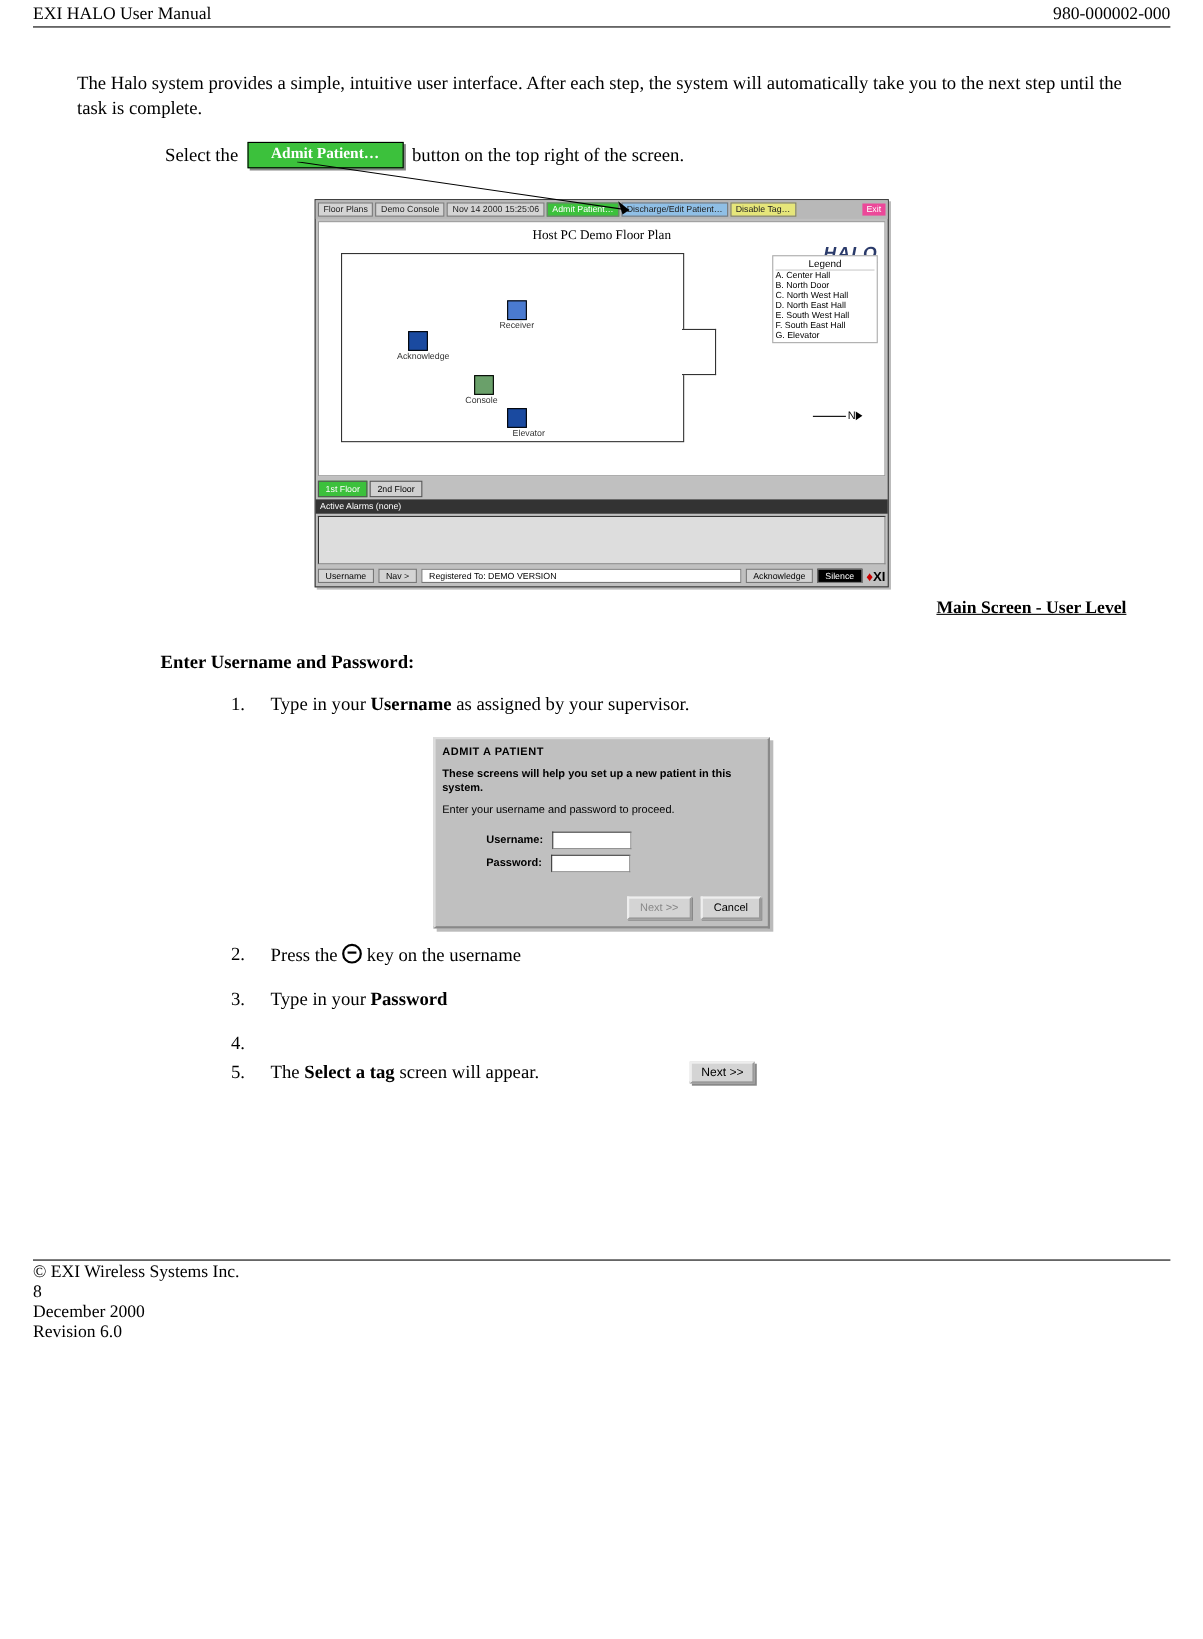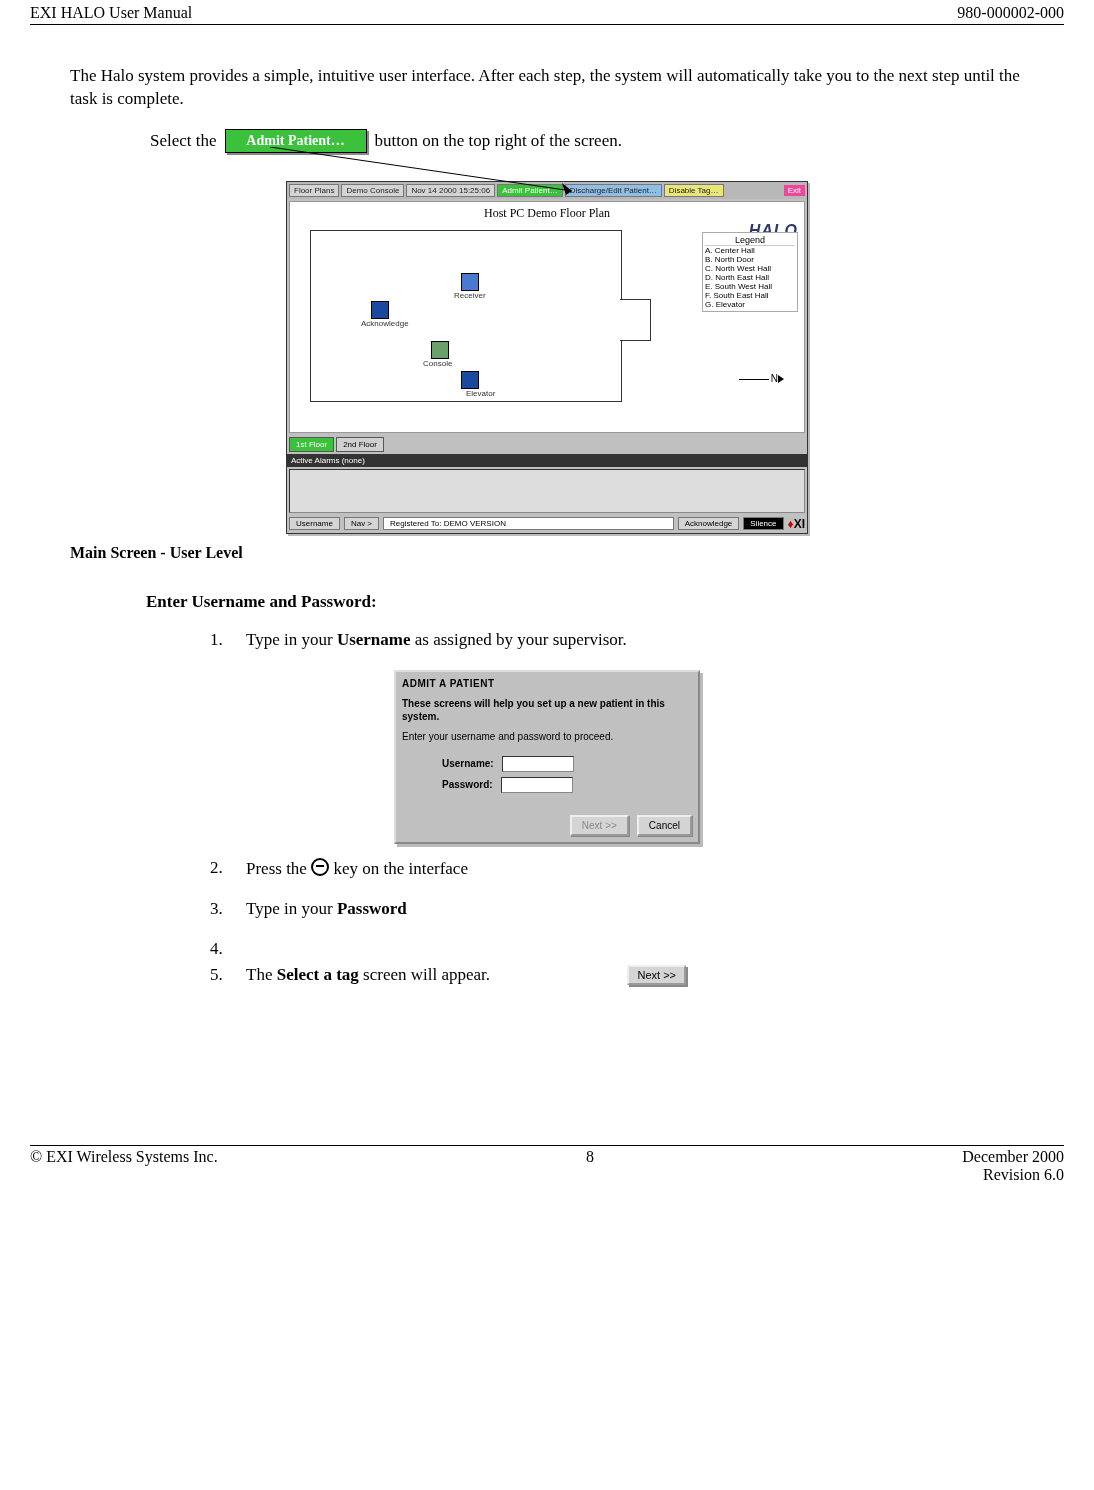--- a/index.html
+++ b/index.html
@@ -83,21 +83,21 @@
   .legend-title{ text-align:center; font-size:9px; border-bottom:1px solid #ccc;}
   .tabs-row{ display:flex; gap:2px; padding:2px; font-size:8px;}
   .tab1{ background:#3cc13c; color:#fff; padding:2px 6px; border:1px solid #555;}
   .tab2{ background:#d0d0d0; padding:2px 6px; border:1px solid #555;}
   .alarmbar{ background:#333; color:#fff; font-size:8px; padding:2px 4px;}
   .alarmarea{ height:42px; background:#ddd; border:1px inset #888; margin:2px;}
   .statusrow{ display:flex; align-items:center; gap:4px; font-size:8px; padding:2px;}
   .sbox{ background:#d4d4d4; border:1px solid #777; padding:1px 6px;}
   .slong{ background:#fff; border:1px solid #777; padding:1px 6px; flex:1;}
   .xilogo{ font-weight:bold; font-size:12px; color:#000;}
-  .caption { text-align:left; font-weight:bold; font-size:16px; margin:10px 0 30px; }
+  .caption { text-align:right; font-weight:bold; font-size:16px; margin:10px 0 30px;text-decoration:underline; }
   .subhead { font-weight:bold; font-size:17px; margin:0 0 18px 76px; }
   .ol { margin:0 0 0 140px; padding:0; list-style:none; font-size:17px; }
   .ol li { margin-bottom:20px; display:flex; }
   .ol li .num { width:36px; flex:none; }
   .ol li.tight { margin-bottom:6px;}
   .bold { font-weight:bold; }
   
   .dlg { width:290px; margin:20px auto 14px auto; background:#c0c0c0; border:2px outset #ddd; padding:6px; box-shadow:3px 3px 0 #bbb; font-family:Arial,sans-serif;}
   .dlg-title{ font-weight:bold; font-size:10px; letter-spacing:0.5px; margin-bottom:8px; color:#000;}
   .dlg-sub{ font-weight:bold; font-size:10px; line-height:1.3; margin-bottom:8px;}
@@ -112,21 +112,21 @@
   .keycirc::after{content:""; position:absolute; left:3px; right:3px; top:5px; border-top:2px solid #000;}
   .keytab{ display:inline-block; font-size:15px; vertical-align:0;}
   .nxtbtn{ display:inline-block; background:#d4d4d4; border:2px outset #eee; font-size:11px; padding:2px 8px; font-family:Arial; box-shadow:2px 2px 0 #888; margin-left:10px;}
   .step4row{ display:flex; align-items:flex-start;}
   .step4txt{ width:460px;}
   
   .arrow-wrap{ position:relative; height:0;}
   .arrow-svg{ position:absolute; left:200px; top:-6px; pointer-events:none;}
   .footer { margin-top:160px; }
   .frule { border-top:1px solid #000; margin-bottom:2px;}
-  .frow { display:flex; justify-content:space-between; font-size:16px;}
+  .frow { display:flex; justify-content:space-between; font-size:16px;flex-direction:column;}
 </style>
 </head>
 <body>
 
 <div class="page">
   <div class="hdr">
     <span>EXI HALO User Manual</span>
     <span>980-000002-000</span>
   </div>
   <div class="hrule"></div>
@@ -226,21 +226,21 @@
       </div>
       <div class="dlg-btns">
         <span class="wbtn disabled">Next &gt;&gt;</span>
         <span class="wbtn">Cancel</span>
       </div>
     </div>
 
     <ol class="ol" start="2">
       <li>
         <span class="num">2.</span>
-        <span><span>Press the </span><span class="keycirc"></span> <span> key on the interface</span></span>
+        <span><span>Press the </span><span class="keycirc"></span> <span> key on the username</span></span>
       </li>
       <li>
         <span class="num">3.</span>
         <span><span>Type in your </span><span class="bold">Password</span></span>
       </li>
       <li class="tight step4row">
         <span class="num">4.</span>
       </li>
       <li>
         <span class="num">5.</span>

